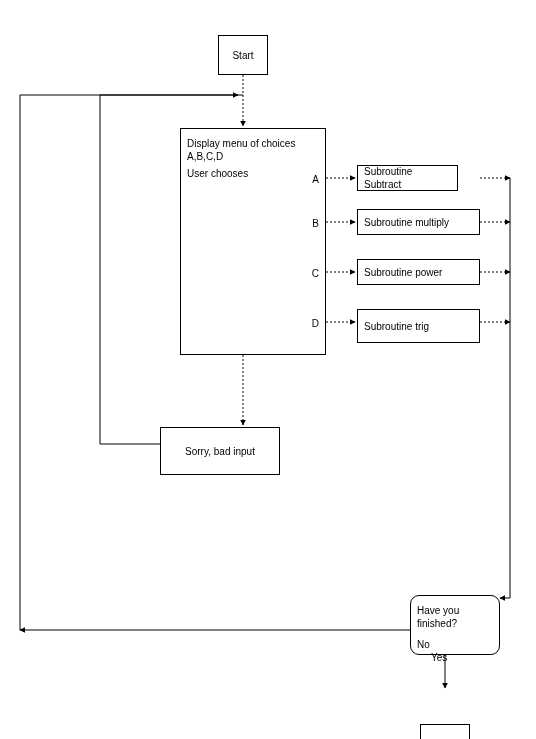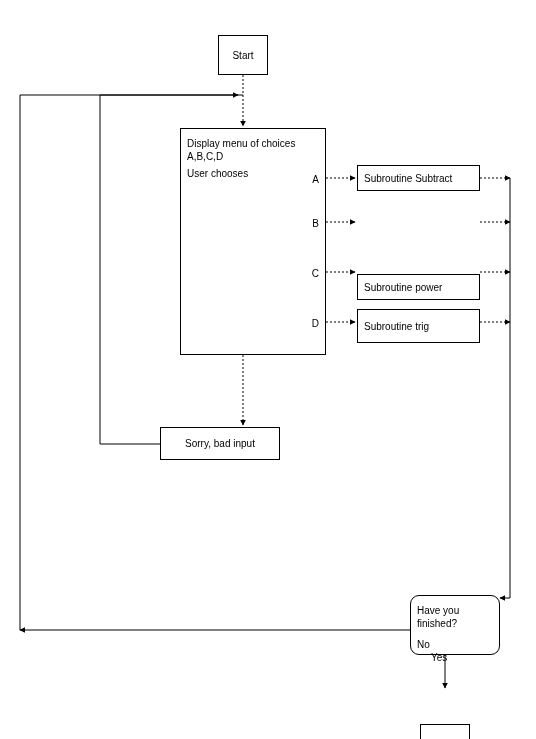--- a/index.html
+++ b/index.html
@@ -94,31 +94,34 @@
   <div class="box" style="left:180px; top:128px; width:146px; height:227px;">
     <div>Display menu of choices</div>
     <div>A,B,C,D</div>
     <div style="margin-top:4px;">User chooses</div>
     <span class="opt-label" style="right:6px; top:44px;">A</span>
     <span class="opt-label" style="right:6px; top:88px;">B</span>
     <span class="opt-label" style="right:6px; top:138px;">C</span>
     <span class="opt-label" style="right:6px; top:188px;">D</span>
   </div>
 
-  <div class="box" style="left:357px; top:165px; width:123px; height:26px; display:flex; align-items:center;">
+  <div class="box" style="left:357px; top:165px; width:101px; height:26px; display:flex; align-items:center;">
     <span>Subroutine Subtract</span>
   </div>
-  <div class="box" style="left:357px; top:274px; width:123px; height:26px; display:flex; align-items:center;">
+  <div class="box" style="left:357px; top:209px; width:123px; height:26px; display:flex; align-items:center;">
+    <span>Subroutine multiply</span>
+  </div>
+  <div class="box" style="left:357px; top:259px; width:123px; height:26px; display:flex; align-items:center;">
     <span>Subroutine power</span>
   </div>
   <div class="box" style="left:357px; top:309px; width:123px; height:34px; display:flex; align-items:center;">
     <span>Subroutine trig</span>
   </div>
 
-  <div class="box center" style="left:160px; top:427px; width:120px; height:33px;">
+  <div class="box center" style="left:160px; top:427px; width:120px; height:48px;">
     <span>Sorry, bad input</span>
   </div>
 
   <div class="box" style="left:410px; top:595px; width:90px; height:60px;border-radius:9px;">
     <div>Have you finished?</div>
     <div style="margin-top:8px;">No</div>
     <div style="margin-left:14px;">Yes</div>
   </div>
 
   <div class="box center" style="left:420px; top:724px; width:50px; height:38px;">

